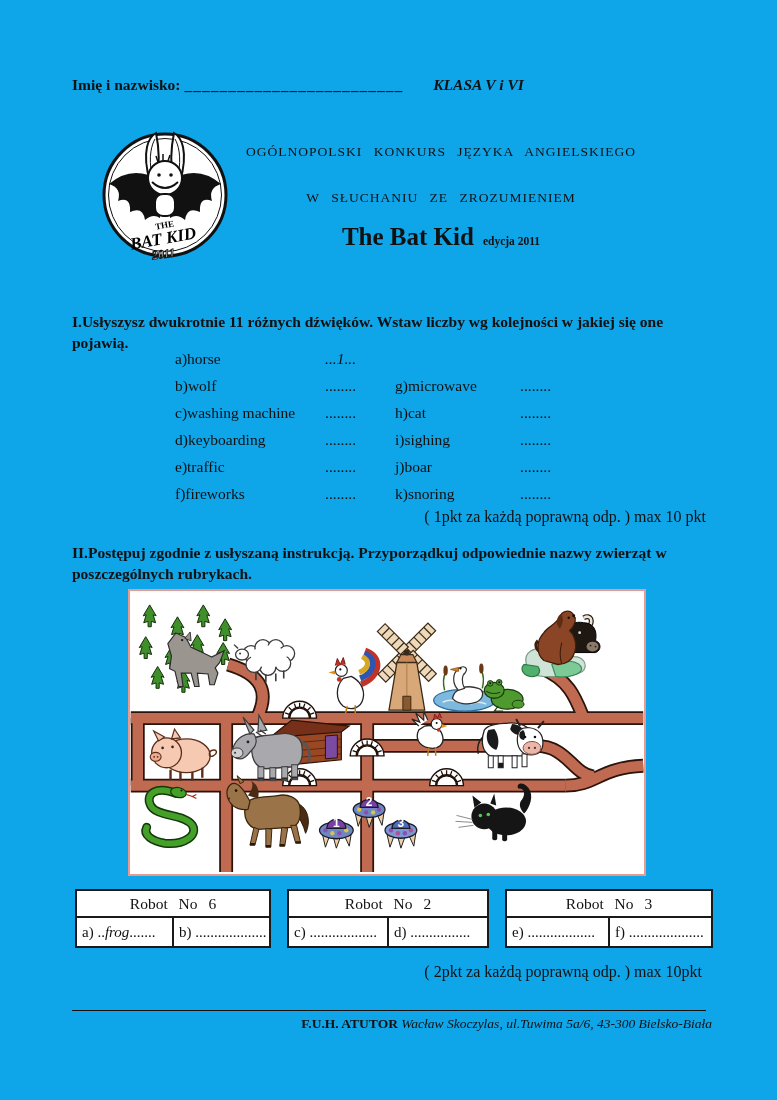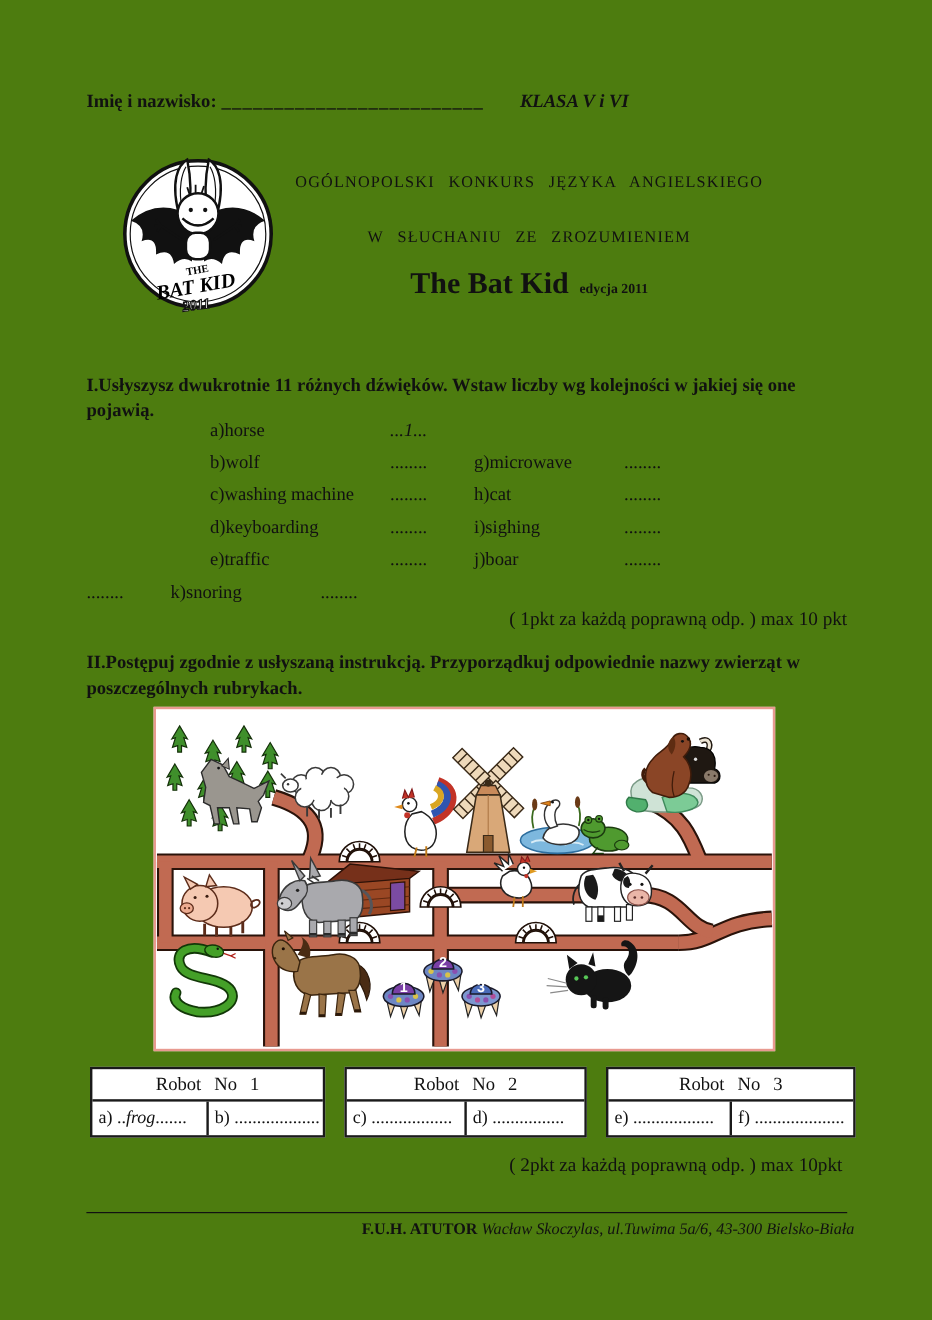--- a/index.html
+++ b/index.html
@@ -1,16 +1,16 @@
 <!DOCTYPE html>
 <html><head>
 <meta charset="utf-8">
 <style>
   html,body{margin:0;padding:0;background:#ffffff;}
-  .page{position:relative;width:777px;height:1100px;background:#4d7c0f;overflow:hidden;
+  .page{position:relative;width:777px;height:1100px;background:#0ea5e9;overflow:hidden;
         font-family:"Liberation Serif",serif;color:#111;}
   .abs{position:absolute;}
 
   
   .name-row{left:72px;top:76px;width:640px;font-size:15.5px;font-weight:bold;display:flex;align-items:baseline;}
   .name-blank{font-weight:bold;letter-spacing:1px;margin-left:4px;}
   .class-label{margin-left:30px;font-style:italic;}
 
   
   .logo{left:100px;top:124px;width:130px;height:142px;}
@@ -140,20 +140,21 @@
       <span class="s-c2l">i)sighing</span>
       <span class="s-c2d">........</span>
     </div>
     <div class="s-row">
       <span class="s-c1l">e)traffic</span>
       <span class="s-c1d">........</span>
       <span class="s-c2l">j)boar</span>
       <span class="s-c2d">........</span>
     </div>
     <div class="s-row">
+      <span class="s-c1l">f)fireworks</span>
       <span class="s-c1d">........</span>
       <span class="s-c2l">k)snoring</span>
       <span class="s-c2d">........</span>
     </div>
   </div>
 
   <div class="abs note note1">( 1pkt za każdą poprawną odp. ) max 10 pkt</div>
 
   <div class="abs sec-head sec2">II.Postępuj zgodnie z usłyszaną instrukcją. Przyporządkuj odpowiednie nazwy zwierząt w poszczególnych rubrykach.</div>
 
@@ -464,21 +465,21 @@
         <circle cx="4" cy="3" r="2.2" fill="#8a4fb0"></circle>
           <circle cx="10" cy="0" r="2.2" fill="#b04f9a"></circle>
         <path d="M-9,-2 C-9,-13 9,-13 9,-2 Z" fill="#4a6cba" stroke="#1a1a2a" stroke-width="1.3"></path>
         <text class="robot-num" x="0" y="-3.5">3</text>
       </g>
     </svg>
   </div>
 
   <div class="abs tables">
     <div class="rtable rt1">
-      <div class="rt-head">Robot No 1</div>
+      <div class="rt-head">Robot No 6</div>
       <div class="rt-row">
         <div class="rt-cell"><span>a)</span><span> ..</span><span class="rt-word">frog</span><span>.......</span></div>
         <div class="rt-cell"><span>b)</span><span> </span><span class="rt-word"></span><span>...................</span></div>
       </div>
     </div>
     <div class="rtable rt2">
       <div class="rt-head">Robot No 2</div>
       <div class="rt-row">
         <div class="rt-cell"><span>c)</span><span> </span><span class="rt-word"></span><span>..................</span></div>
         <div class="rt-cell"><span>d)</span><span> </span><span class="rt-word"></span><span>................</span></div>

